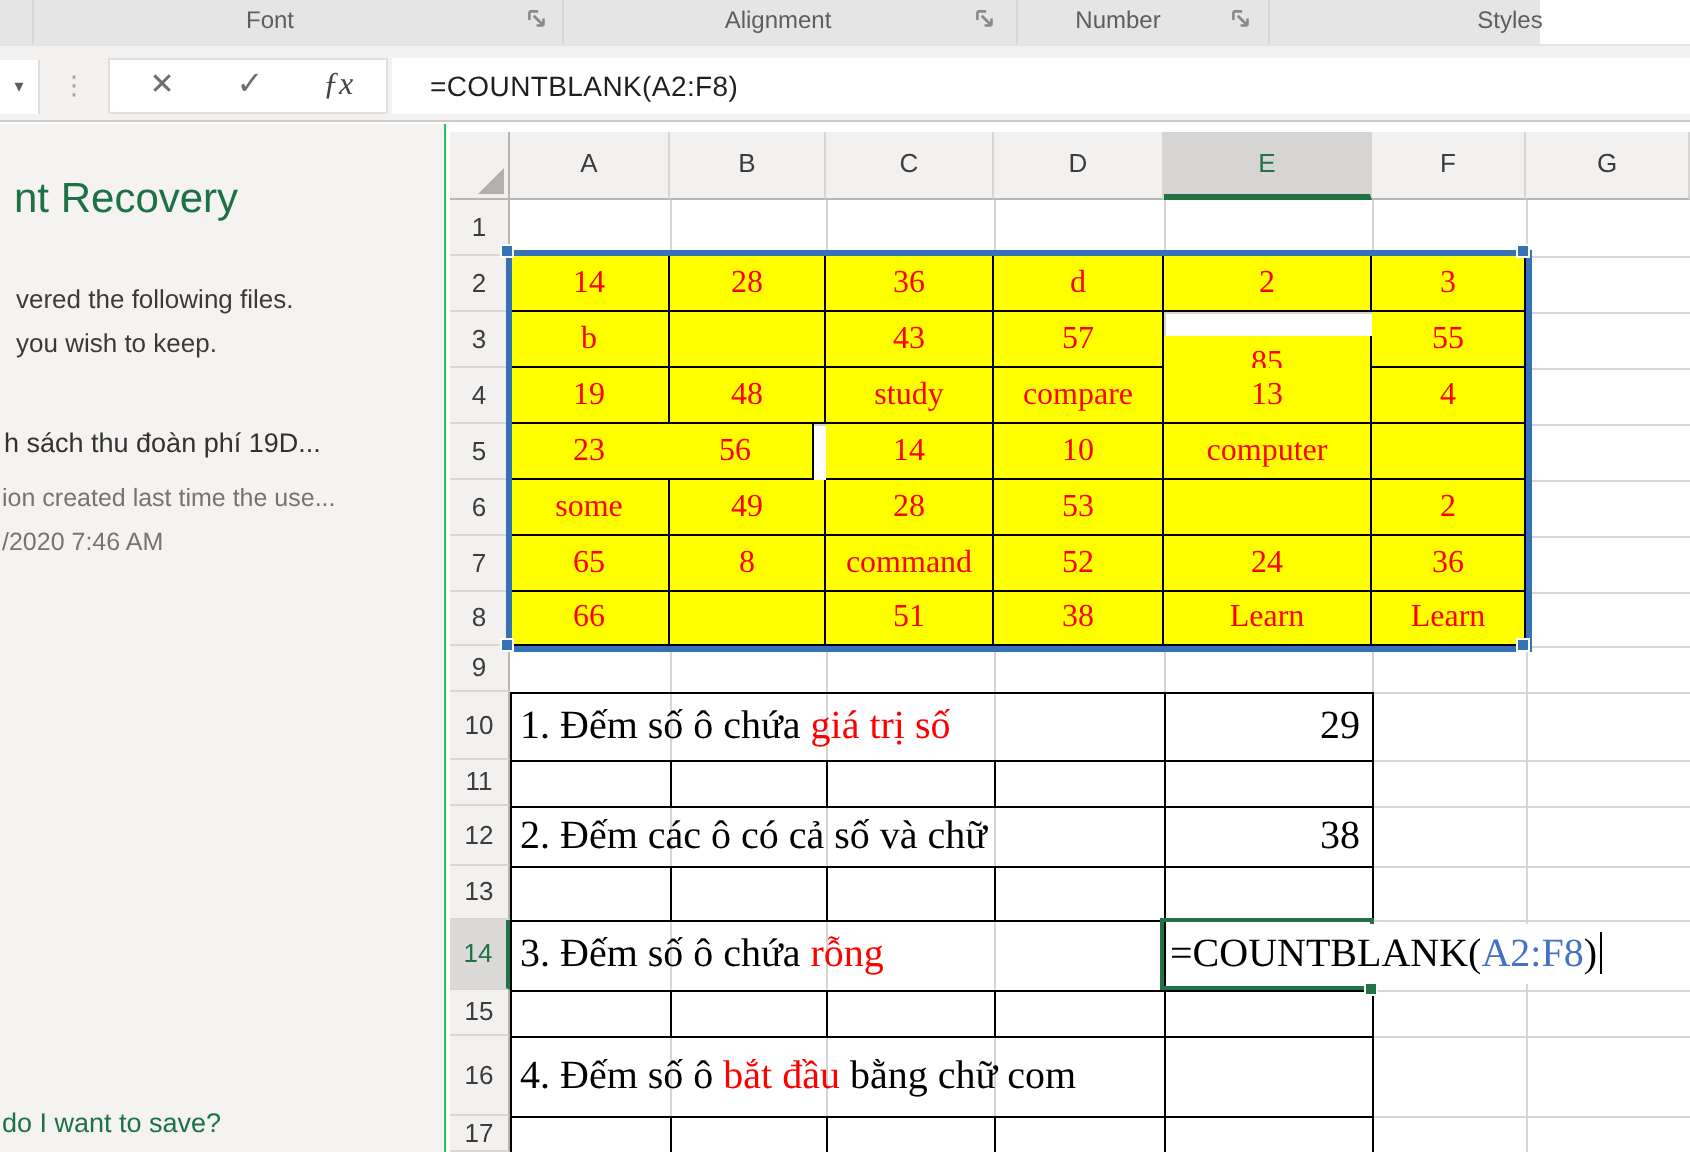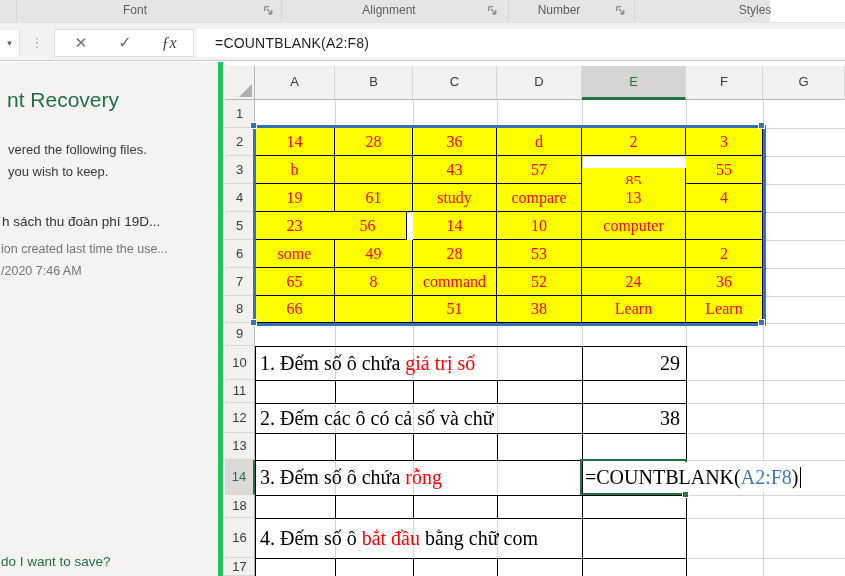--- a/index.html
+++ b/index.html
@@ -14,21 +14,21 @@
   
   #fbar{left:0;top:22px;width:845px;height:39px;background:#f3f2f1;border-top:1px solid #e5e3e1;border-bottom:1px solid #cecccb;box-sizing:border-box;}
   #namebox{left:0;top:7px;width:19px;height:27px;background:#fff;border-right:1px solid #e1dfdd;text-align:center;line-height:27px;font-size:9px;color:#605e5c;}
   #fbar-dots{left:30px;top:6px;width:14px;height:27px;line-height:27px;font-size:13px;color:#a6a4a2;text-align:center;}
   #fbtns{left:54px;top:6px;width:140px;height:28px;background:#fff;border:1px solid #e1dfdd;box-sizing:border-box;}
   .fbtn{top:0;height:26px;line-height:26px;width:40px;text-align:center;color:#6e6e6e;}
   #fx-btn{font-family:"Liberation Serif","DejaVu Serif",serif;font-style:italic;font-size:16px;color:#444;}
   #finput{left:196px;top:6px;width:649px;height:28px;background:#fff;line-height:28px;}
   #ftext{padding-left:19px;font-size:14px;color:#1f1f1f;letter-spacing:.2px;}
   
-  #panel{left:0;top:62px;width:223px;height:514px;background:#f4f3f2;border-right:5px solid #22c55e;box-sizing:border-box;}
+  #panel{left:0;top:62px;width:223px;height:514px;background:#f4f3f2;border-right:1px solid #22c55e;box-sizing:border-box;}
   #panel-title{left:7px;top:26px;font-size:21px;color:#1e7145;white-space:nowrap;}
   .panel-line{left:8px;font-size:13px;color:#3b3a39;white-space:nowrap;}
   #pfile-name{left:2px;top:152px;font-size:13.5px;color:#323130;white-space:nowrap;}
   .pfile-sub{left:1px;font-size:12.5px;color:#767472;white-space:nowrap;}
   #panel-link{left:1px;top:492px;font-size:13.5px;color:#1e7145;white-space:nowrap;}
   
   #grid{left:225px;top:62px;width:620px;height:514px;background:#fff;}
   #corner{left:225px;top:66px;width:30px;height:34px;background:#f2f1f0;border-right:1px solid #b8b6b4;border-bottom:1px solid #b8b6b4;box-sizing:border-box;}
   #corner-tri{right:2px;bottom:2px;width:0;height:0;border-bottom:13px solid #b2b0ae;border-left:13px solid transparent;}
   .colhdr{top:66px;height:34px;background:#f2f1f0;border-right:1px solid #d8d6d4;border-bottom:1px solid #b8b6b4;
@@ -158,37 +158,37 @@
       <div class="rowhdr abs" style="top: 212px; height: 28px; line-height: 27px;">5</div>
       <div class="rowhdr abs" style="top: 240px; height: 28px; line-height: 27px;">6</div>
       <div class="rowhdr abs" style="top: 268px; height: 28px; line-height: 27px;">7</div>
       <div class="rowhdr abs" style="top: 296px; height: 27px; line-height: 26px;">8</div>
       <div class="rowhdr abs" style="top: 323px; height: 23px; line-height: 22px;">9</div>
       <div class="rowhdr abs" style="top: 346px; height: 34px; line-height: 33px;">10</div>
       <div class="rowhdr abs" style="top: 380px; height: 23px; line-height: 22px;">11</div>
       <div class="rowhdr abs" style="top: 403px; height: 30px; line-height: 29px;">12</div>
       <div class="rowhdr abs" style="top: 433px; height: 27px; line-height: 26px;">13</div>
       <div class="rowhdr active abs" style="top: 460px; height: 35px; line-height: 34px;">14</div>
-      <div class="rowhdr abs" style="top: 495px; height: 23px; line-height: 22px;">18</div>
+      <div class="rowhdr abs" style="top: 495px; height: 23px; line-height: 22px;">15</div>
       <div class="rowhdr abs" style="top: 518px; height: 40px; line-height: 39px;">16</div>
       <div class="rowhdr abs" style="top: 558px; height: 18px; line-height: 17px;">17</div>
       <div class="ycell abs" style="left: 255px; top: 128px; width: 80px; height: 28px; line-height: 27px;">14</div>
       <div class="ycell abs" style="left: 335px; top: 128px; width: 78px; height: 28px; line-height: 27px;">28</div>
       <div class="ycell abs" style="left: 413px; top: 128px; width: 84px; height: 28px; line-height: 27px;">36</div>
       <div class="ycell abs" style="left: 497px; top: 128px; width: 85px; height: 28px; line-height: 27px;">d</div>
       <div class="ycell abs" style="left: 582px; top: 128px; width: 104px; height: 28px; line-height: 27px;">2</div>
       <div class="ycell abs" style="left: 686px; top: 128px; width: 77px; height: 28px; line-height: 27px;">3</div>
       <div class="ycell abs" style="left: 255px; top: 156px; width: 80px; height: 28px; line-height: 27px;">b</div>
       <div class="ycell abs" style="left: 335px; top: 156px; width: 78px; height: 28px; line-height: 27px;"></div>
       <div class="ycell abs" style="left: 413px; top: 156px; width: 84px; height: 28px; line-height: 27px;">43</div>
       <div class="ycell abs" style="left: 497px; top: 156px; width: 85px; height: 28px; line-height: 27px;">57</div>
       <div class="ycell abs" style="left: 582px; top: 156px; width: 104px; height: 28px; line-height: 27px; margin-top: 12px;">85</div>
       <div class="ycell abs" style="left: 686px; top: 156px; width: 77px; height: 28px; line-height: 27px;">55</div>
       <div class="ycell abs" style="left: 255px; top: 184px; width: 80px; height: 28px; line-height: 27px;">19</div>
-      <div class="ycell abs" style="left: 335px; top: 184px; width: 78px; height: 28px; line-height: 27px;">61</div>
+      <div class="ycell abs" style="left: 335px; top: 184px; width: 78px; height: 28px; line-height: 27px;">48</div>
       <div class="ycell abs" style="left: 413px; top: 184px; width: 84px; height: 28px; line-height: 27px;">study</div>
       <div class="ycell abs" style="left: 497px; top: 184px; width: 85px; height: 28px; line-height: 27px;">compare</div>
       <div class="ycell abs" style="left: 582px; top: 184px; width: 104px; height: 28px; line-height: 27px;">13</div>
       <div class="ycell abs" style="left: 686px; top: 184px; width: 77px; height: 28px; line-height: 27px;">4</div>
       <div class="ycell abs" style="left: 255px; top: 212px; width: 80px; height: 28px; line-height: 27px;">23</div>
       <div class="ycell abs" style="left: 329px; top: 212px; width: 78px; height: 28px; line-height: 27px;">56</div>
       <div class="ycell abs" style="left: 413px; top: 212px; width: 84px; height: 28px; line-height: 27px;">14</div>
       <div class="ycell abs" style="left: 497px; top: 212px; width: 85px; height: 28px; line-height: 27px;">10</div>
       <div class="ycell abs" style="left: 582px; top: 212px; width: 104px; height: 28px; line-height: 27px;">computer</div>
       <div class="ycell abs" style="left: 686px; top: 212px; width: 77px; height: 28px; line-height: 27px;"></div>

